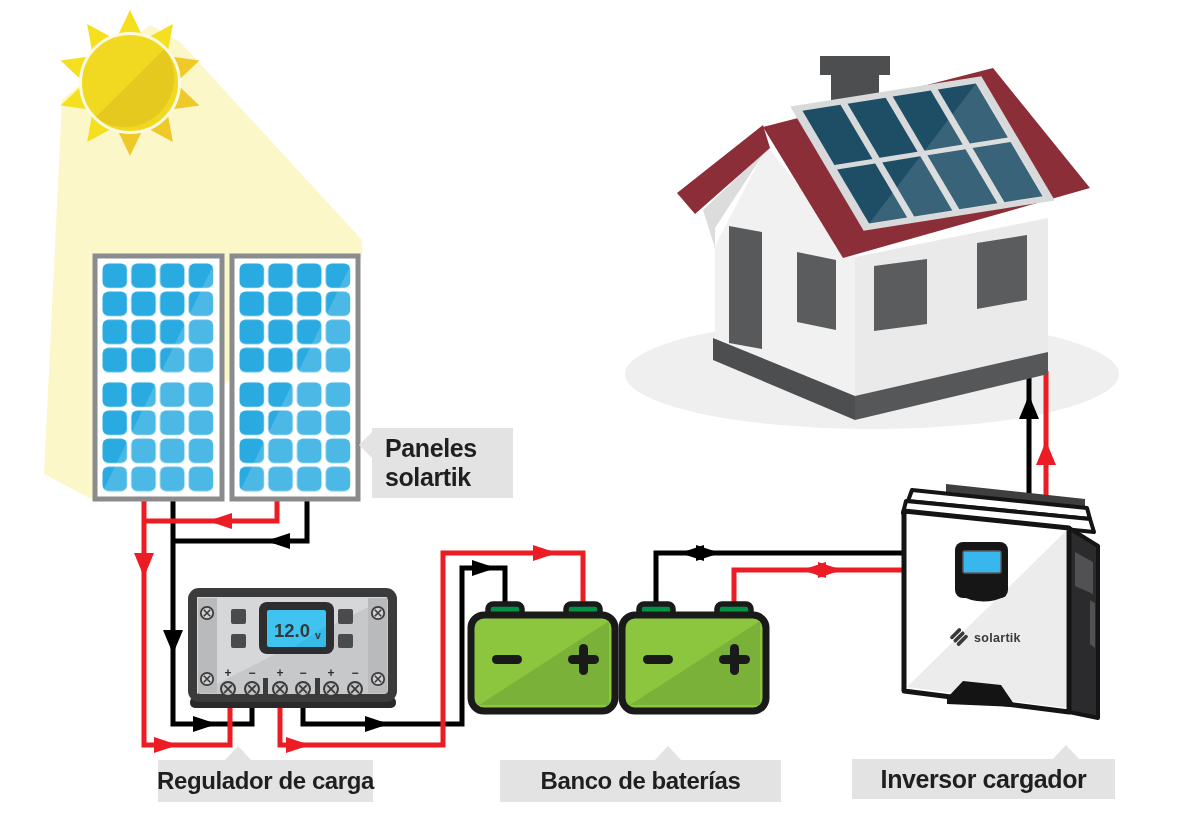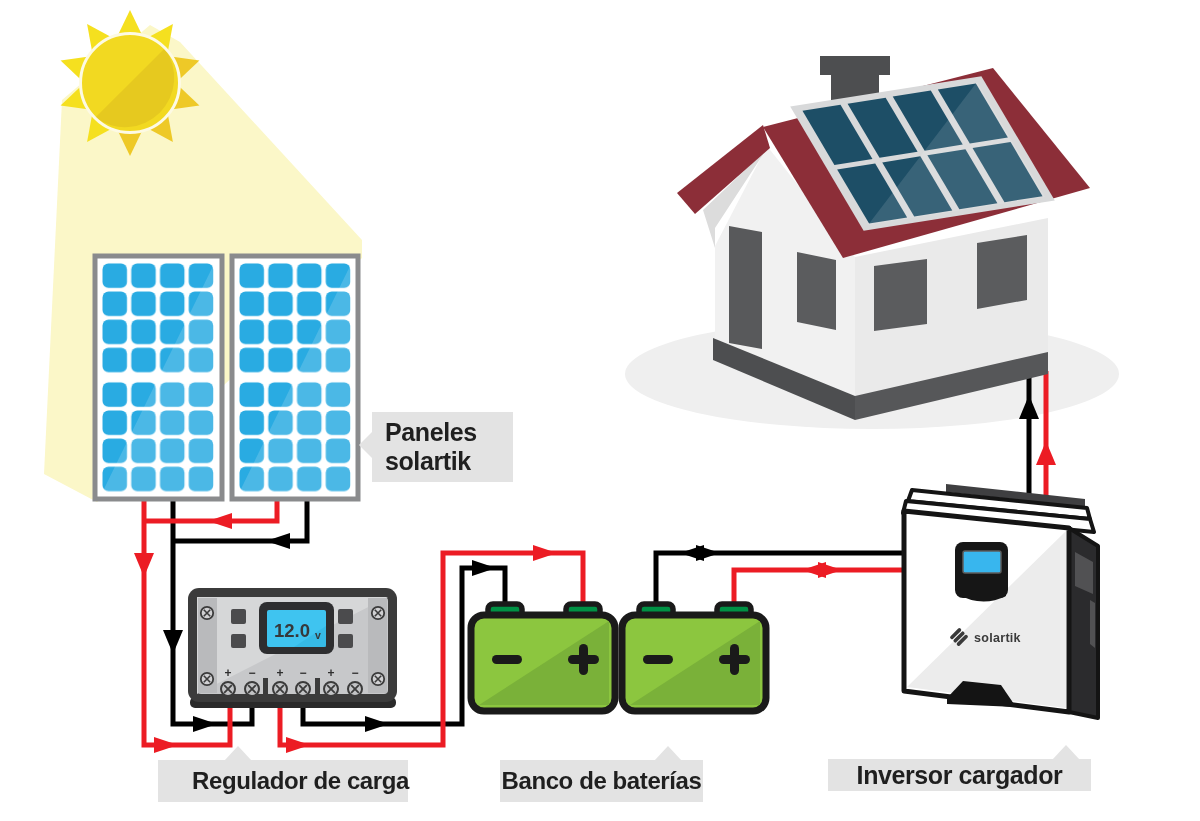--- a/index.html
+++ b/index.html
@@ -3,21 +3,21 @@
 <meta charset="utf-8">
 <style>
   html,body{margin:0;padding:0;background:#fff;}
   #stage{position:relative;width:1200px;height:821px;background:#ffffff;overflow:hidden;
          font-family:"Liberation Sans",sans-serif;}
   #stage svg{position:absolute;left:0;top:0;}
   .lbl{position:absolute;background:#E3E3E3;color:#1F1F1F;font-weight:bold;
        display:flex;align-items:center;justify-content:center;
        letter-spacing:-0.4px;white-space:nowrap;}
   .lbl.multiline{flex-direction:column;align-items:flex-start;justify-content:center;
-       padding-left:13px;line-height:1.18;}
+       padding-left:13px;line-height:1.18;margin-top:16px;}
   .tail{position:absolute;width:0;height:0;}
   .tail-up{border-left:14px solid transparent;border-right:14px solid transparent;
            border-bottom:15px solid #E3E3E3;}
   .tail-left{border-top:13px solid transparent;border-bottom:13px solid transparent;
              border-right:13px solid #E3E3E3;}
   text{font-family:"Liberation Sans",sans-serif;}
 </style>
 </head>
 <body>
 
@@ -246,21 +246,21 @@
     <text x="974" y="642" font-size="12.5" font-weight="bold" fill="#3A3A3A" letter-spacing="0.3">solartik</text>
   </g>
 </svg>
 
 <div class="lbl multiline" style="left:372px;top:412px;width:128px;height:70px;font-size:25px;">
   <span>Paneles</span>
   <span>solartik</span>
 </div>
 <div class="tail tail-left" style="left:359px;top:432px;"></div>
 
-<div class="lbl" style="left:158px;top:760px;width:215px;height:42px;font-size:24px;padding-left:35px;">Regulador de carga</div>
+<div class="lbl" style="left:158px;top:760px;width:215px;height:42px;font-size:24px;">Regulador de carga</div>
 <div class="tail tail-up" style="left:224px;top:746px;"></div>
 
-<div class="lbl" style="left:500px;top:760px;width:203px;height:42px;font-size:24px;text-align:right;">Banco de baterías</div>
+<div class="lbl" style="left:500px;top:760px;width:281px;height:42px;font-size:24px;text-align:right;">Banco de baterías</div>
 <div class="tail tail-up" style="left:654px;top:746px;"></div>
 
-<div class="lbl" style="left:828px;top:759px;width:263px;height:32px;font-size:25px;">Inversor cargador</div>
+<div class="lbl" style="left:852px;top:759px;width:263px;height:40px;font-size:25px;">Inversor cargador</div>
 <div class="tail tail-up" style="left:1052px;top:745px;"></div>
 </div>
 
 </body></html>

